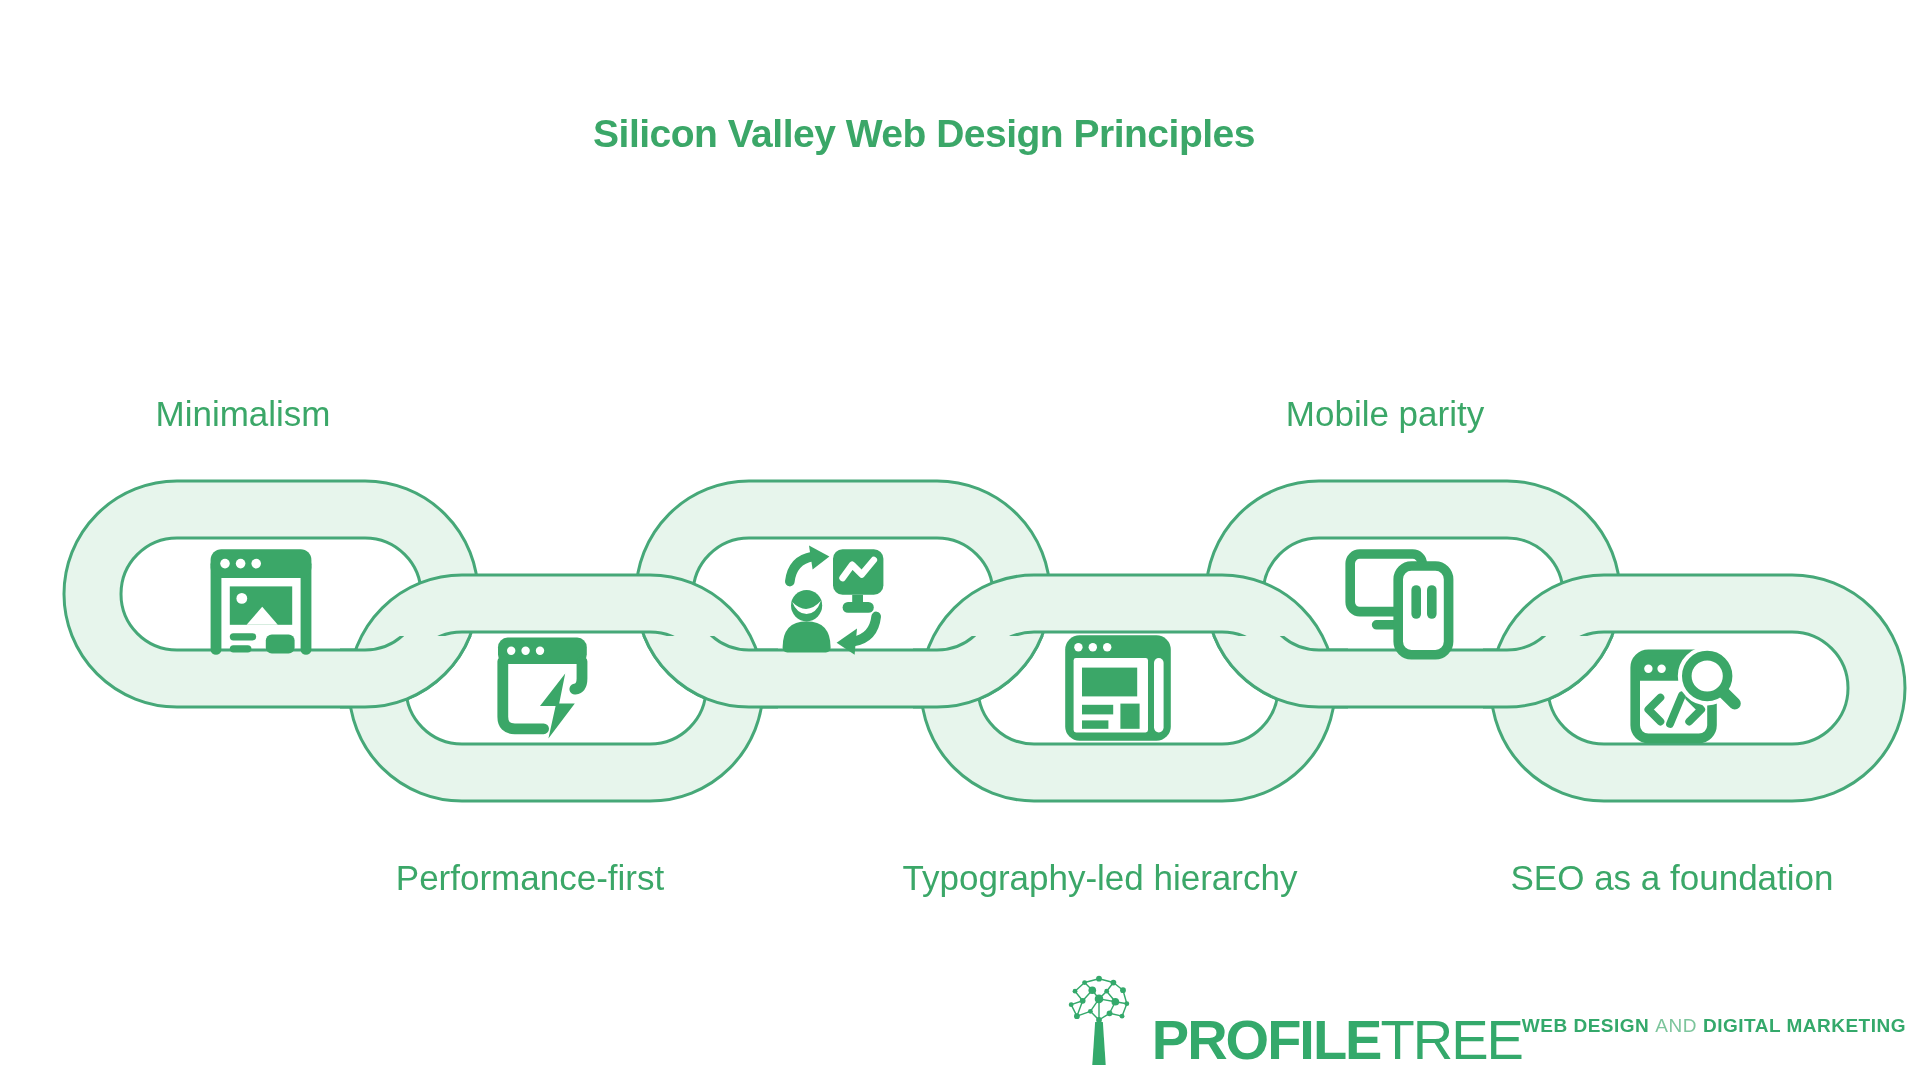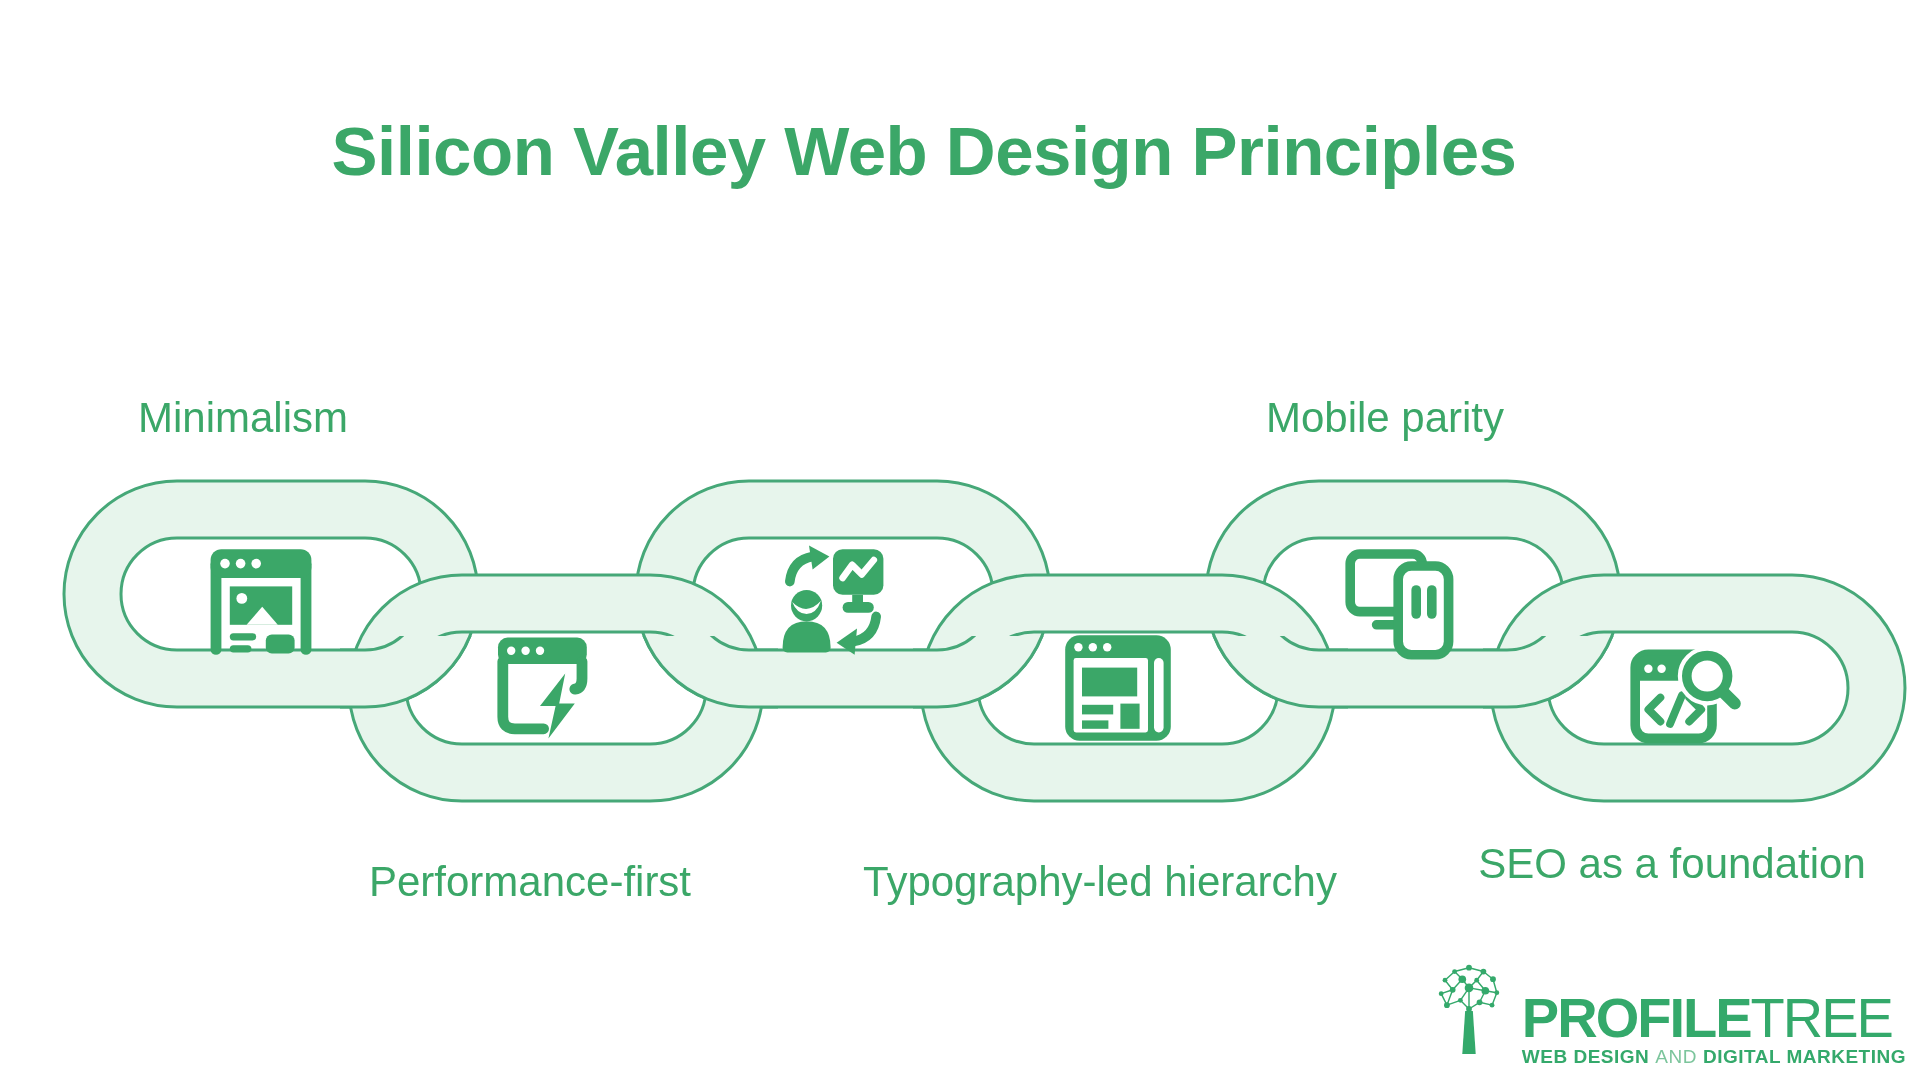--- a/index.html
+++ b/index.html
@@ -3,36 +3,36 @@
 <meta charset="utf-8">
 <style>
   html,body{margin:0;padding:0;background:#fff;}
   .canvas{
     position:relative;width:1920px;height:1080px;overflow:hidden;
     background:var(--background,#fff);
     font-family:"Liberation Sans",sans-serif;
   }
   .title{
     position:absolute;left:0;top:112px;width:1848px;text-align:center;
-    font-size:69px;font-weight:700;color:var(--green);letter-spacing:-0.5px;
+    font-size:39px;font-weight:700;color:var(--green);letter-spacing:-0.5px;
   }
   .chain-svg{position:absolute;left:0;top:0;}
   .ring{fill:var(--ring_fill);stroke:var(--ring_stroke);stroke-width:3px;}
   .label{
     position:absolute;transform:translateX(-50%);white-space:nowrap;
-    font-size:42px;color:var(--green);
+    font-size:35px;color:var(--green);
   }
   .icon-box{position:absolute;width:120px;height:120px;}
   .ic{fill:var(--green);}
   .ic-stroke{fill:none;stroke:var(--green);stroke-linecap:round;stroke-linejoin:round;}
   .white{fill:#fff;}
   .logo{
     position:absolute;right:14px;bottom:12px;display:flex;align-items:center;gap:12px;
   }
-  .logo-text{display:flex;flex-direction:column;margin-top:40px;}
+  .logo-text{display:flex;margin-top:40px;}
   .brand{font-size:56px;line-height:0.95;letter-spacing:-2px;color:var(--logo_green);white-space:nowrap;}
   .brand .bold{font-weight:700;}
   .brand .light{font-weight:400;}
   .tagline{font-size:19px;font-weight:700;letter-spacing:0.5px;color:var(--logo_green);white-space:nowrap;margin-top:2px;}
   .tagline .and{font-weight:400;color:var(--tagline_light);margin:0 6px;text-align:center;}
   .tree-lines{stroke:var(--logo_green);stroke-width:1.5;fill:none;}
   .tree-node{fill:var(--logo_green);}
 </style>
 </head>
 <body>
@@ -83,21 +83,21 @@
       </g>
     <g clip-path="url(#c56)">
         <use href="#ring" transform="translate(1413,594)"></use>
       </g>
   </svg>
 
   <div class="label" style="left:243px;top:394px;">Minimalism</div>
   <div class="label" style="left:1385px;top:394px;">Mobile parity</div>
   <div class="label" style="left:1100px;top:858px;">Typography-led hierarchy</div>
   <div class="label" style="left:530px;top:858px;">Performance-first</div>
-  <div class="label" style="left:1672px;top:840px;">SEO as a foundation</div>
+  <div class="label" style="left:1672px;top:858px;">SEO as a foundation</div>
 
   <div class="icon-box" style="left:201px;top:542px;">
     <svg width="120" height="120" viewBox="0 0 100 100">
       <rect class="ic" x="8" y="14" width="9" height="80" rx="4.5"></rect>
       <rect class="ic" x="83" y="14" width="9" height="80" rx="4.5"></rect>
       <rect class="ic" x="8" y="6" width="84" height="24" rx="9"></rect>
       <circle class="white" cx="20" cy="18" r="4"></circle>
       <circle class="white" cx="33" cy="18" r="4"></circle>
       <circle class="white" cx="46" cy="18" r="4"></circle>
       <rect class="ic" x="24" y="37" width="52" height="32"></rect>

